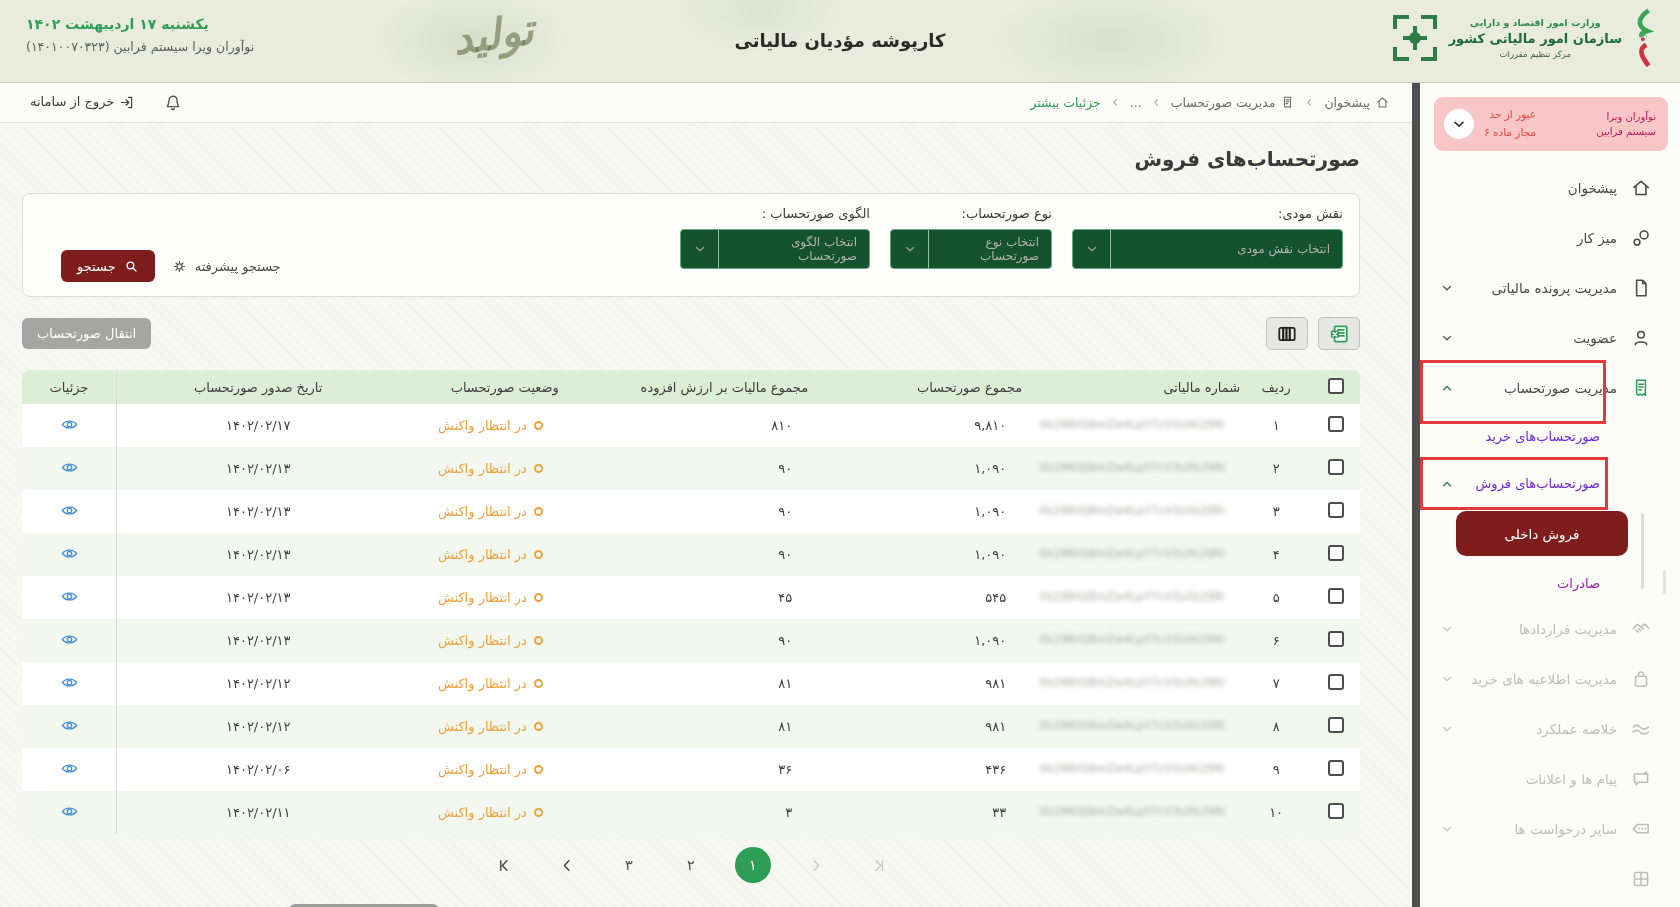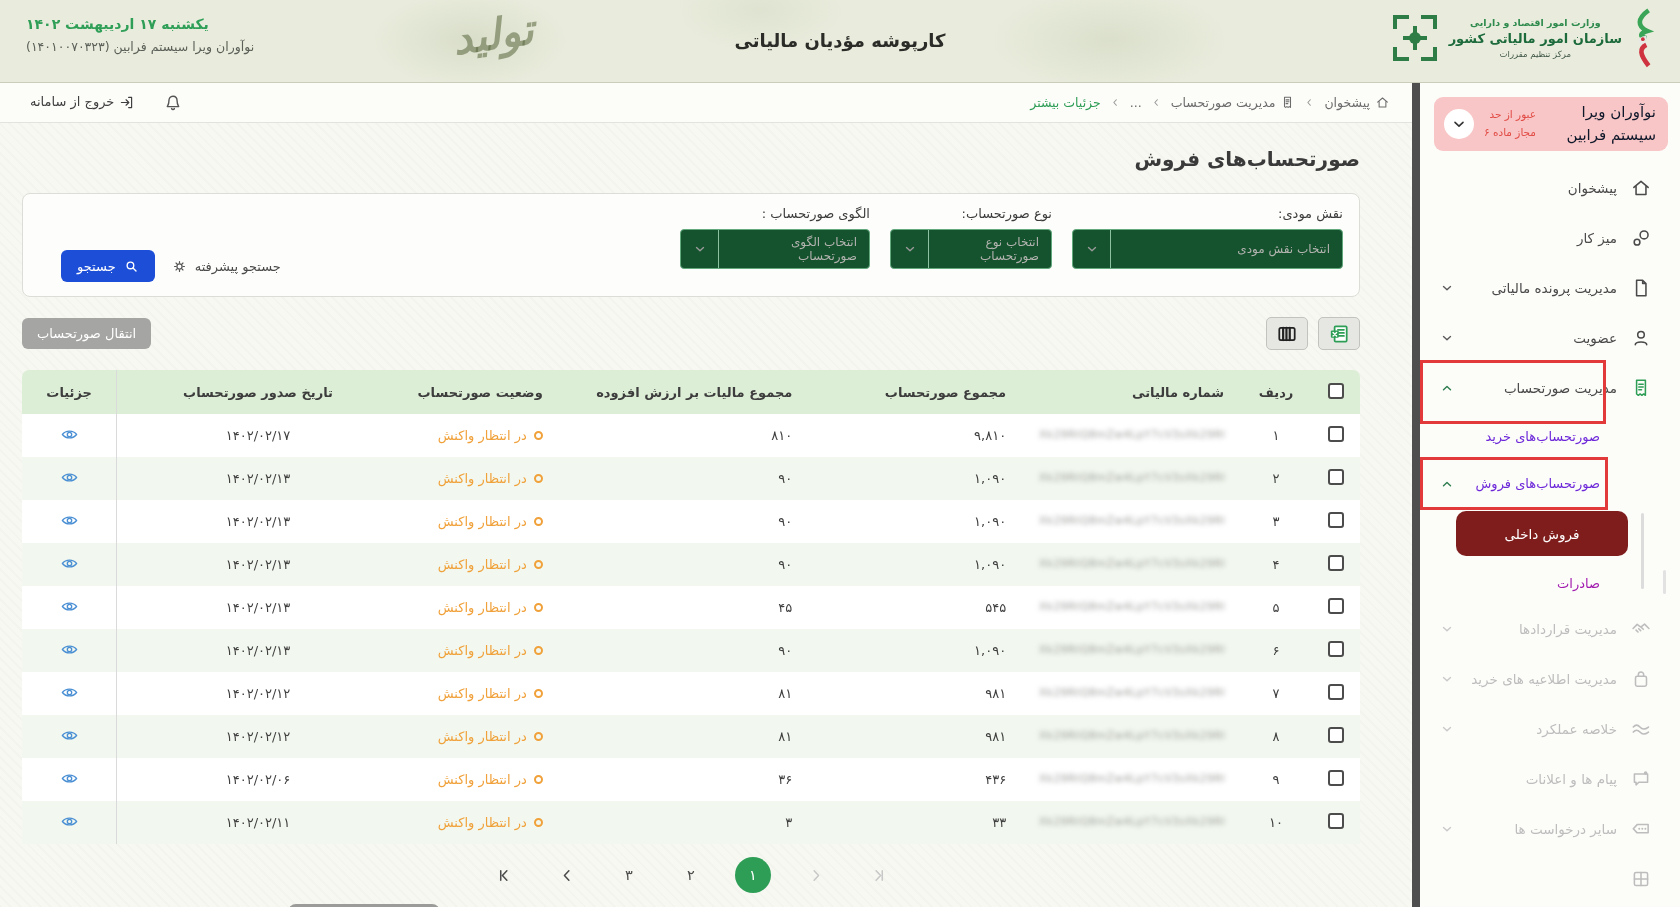--- a/index.html
+++ b/index.html
@@ -31,21 +31,21 @@
   
   .body-row { display:flex; height:824px; }
   .sidebar { width:268px; position:relative; background:#fcfcf9; padding-left:8px; flex:none; overflow:hidden; }
   .scroll-strip { position:absolute; left:0; top:0; bottom:0; width:8px; background:#4e4e4e; }
   .main { flex:1; position:relative; background:#f7f8f2;
     background-image:repeating-linear-gradient(45deg, rgba(150,160,140,.045) 0 2px, transparent 2px 7px); overflow:hidden; }
 
   
   .user-badge { margin:14px 12px 6px 14px; height:54px; background:#f8c6c6; border-radius:9px;
     display:flex; align-items:center; padding:0 12px 0 10px; cursor:pointer; }
-  .ub-names { font-size:15px; color:#0f172a; line-height:1.55; text-align:right; }
+  .ub-names { font-size:10px; color:#be185d; line-height:1.55; text-align:right; }
   .ub-alert { font-size:10.5px; color:#e14b45; line-height:1.7; text-align:right; margin-right:auto; margin-left:10px; }
   .ub-circle { width:30px; height:30px; border-radius:50%; background:#fff; color:#333;
     display:flex; align-items:center; justify-content:center; flex:none; }
   .ub-circle .ic { width:16px; height:16px; stroke-width:2; }
 
   .menu { padding:6px 0 0 0; }
   .menu-item { height:50px; display:flex; align-items:center; gap:13px; padding:0 28px 0 20px;
     font-size:13.5px; color:#4a4a4a; cursor:pointer; position:relative; }
   .menu-item .ic { width:22px; height:22px; flex:none; }
   .menu-item .lbl { flex:1; text-align:right; }
@@ -93,37 +93,37 @@
   .filter-group label { display:block; font-size:13px; color:#3c3c3c; text-align:right; margin-bottom:8px; }
   .select { display:flex; align-items:center; height:40px; background:#14532d; border:1px solid #63a97e; border-radius:4px; cursor:pointer; }
   .select .ph { flex:1; text-align:right; padding:0 12px; font-size:12px; color:#b3b3b0; }
   .select .chev-seg { width:38px; align-self:stretch; display:flex; align-items:center; justify-content:center;
     border-right:1px solid #8cc2a1; color:#9a9a9a; }
   .select .chev-seg .ic { width:14px; height:14px; stroke-width:2; }
   .filter-group:nth-child(1) .select { width:271px; }
   .filter-group:nth-child(2) .select { width:162px; }
   .filter-group:nth-child(3) .select { width:190px; }
   .filter-actions { position:absolute; left:38px; bottom:14px; display:flex; direction:ltr; align-items:center; gap:16px; }
-  .search-btn { background:#1d4ed8; color:#fff; border:none; border-radius:6px; height:32px; padding:0 16px;
+  .search-btn { background:#7f1d1d; color:#fff; border:none; border-radius:6px; height:32px; padding:0 16px;
     font-family:inherit; font-size:13px; display:flex; align-items:center; gap:8px; cursor:pointer; }
   .search-btn .ic { width:15px; height:15px; stroke-width:1.8; }
   .advanced-btn { background:none; border:none; font-family:inherit; font-size:13px; color:#4a4a4a;
     display:flex; align-items:center; gap:7px; cursor:pointer; }
   .advanced-btn .ic { width:17px; height:17px; color:#555; }
 
   .table-toolbar { margin-top:20px; display:flex; align-items:center; justify-content:space-between; }
   .view-btns { display:flex; gap:10px; }
   .icon-btn { width:42px; height:33px; background:#e6e6e3; border:1px solid #c2c2be; border-radius:5px;
     display:flex; align-items:center; justify-content:center; cursor:pointer; color:#222; }
   .icon-btn .ic { width:22px; height:22px; stroke-width:1.6; }
   .transfer-btn { background:#a5a5a3; color:#fff; border:none; border-radius:6px; height:31px; padding:0 15px;
     font-family:inherit; font-size:13px; cursor:pointer; }
 
   table.inv { width:100%; margin-top:20px; border-collapse:collapse; font-size:13px; }
-  table.inv thead th { background:#ddeed6; color:#3d3d3d; font-weight:bold; height:44px; padding:0 16px; white-space:nowrap; }
+  table.inv thead th { background:#ddeed6; color:#3d3d3d; font-weight:normal; height:34px; padding:0 0; white-space:nowrap; }
   table.inv thead th:first-child { border-radius:0 7px 0 0; }
   table.inv thead th:last-child { border-radius:7px 0 0 0; }
   table.inv tbody tr { background:#fff; }
   table.inv tbody tr:nth-child(even) { background:#f2f8ef; }
   table.inv td { height:43px; padding:0 16px; color:#3f3f3f; }
   th.ta-r, td.ta-r { text-align:right; }
   th.ta-c, td.ta-c { text-align:center; }
   td.col-details, th.col-details { border-right:1px solid #dadada; text-align:center; }
   .checkbox { display:inline-block; width:16px; height:16px; border:2px solid #4c4c4c; border-radius:3px; background:#fff; cursor:pointer; }
   .blur-mask { direction:ltr; display:inline-block; max-width:185px; overflow:hidden; white-space:nowrap;

